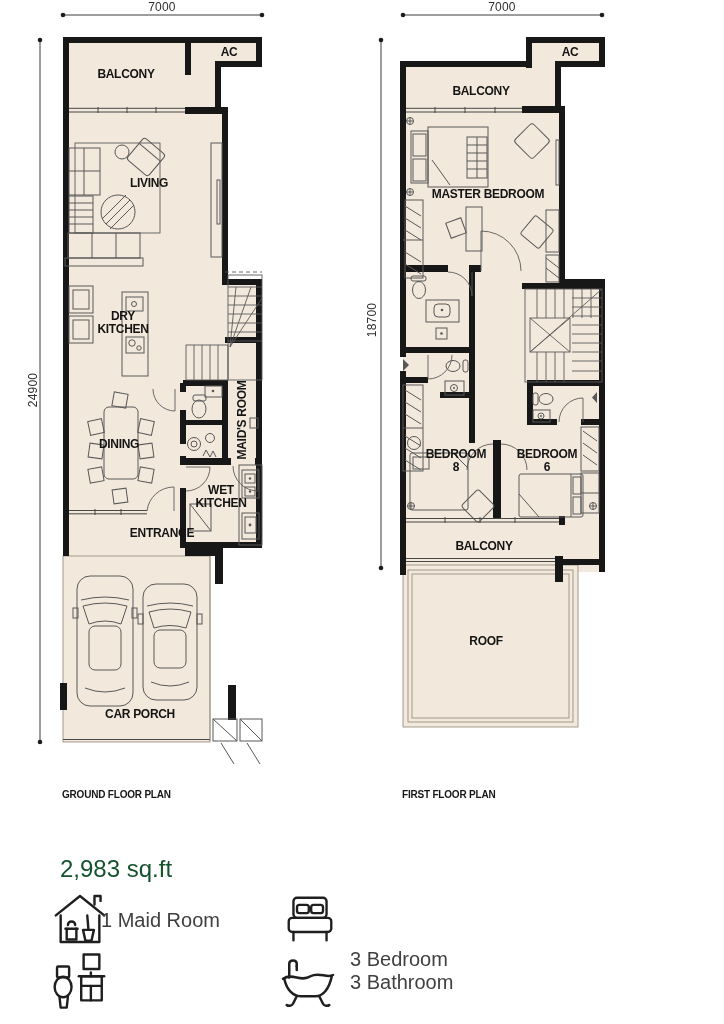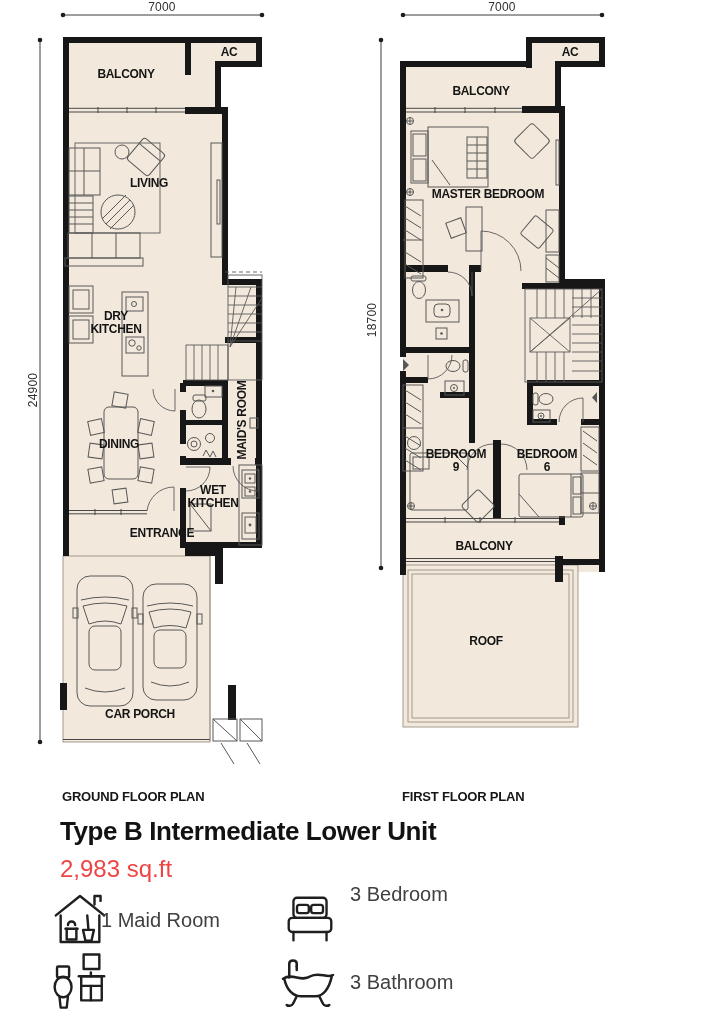--- a/index.html
+++ b/index.html
@@ -7,24 +7,24 @@
         font-family:Liberation Sans, sans-serif;margin-left:25px;}
   .plan-svg{position:absolute;left:0;top:0;}
   
   .lbl{position:absolute;transform:translate(-50%,-50%);font-size:12px;font-weight:700;
        letter-spacing:-0.3px;color:#141414;text-align:center;line-height:1.08;}
   .lbl.nw{white-space:nowrap;}
   .lbl.rot{transform:translate(-50%,-50%) rotate(-90deg);white-space:nowrap;}
   .dimlbl{position:absolute;transform:translate(-50%,-50%);font-size:12px;font-weight:400;
           color:#2e2e2e;letter-spacing:0.2px;}
   .dimlbl.rot{transform:translate(-50%,-50%) rotate(-90deg);}
-  .caption{position:absolute;font-size:13px;font-weight:700;color:#161616;letter-spacing:-0.2px;}
+  .caption{position:absolute;font-size:10px;font-weight:700;color:#161616;letter-spacing:-0.2px;}
   .title{position:absolute;left:35px;top:816px;font-size:26px;font-weight:700;color:#121212;
          letter-spacing:-0.4px;}
-  .area{position:absolute;left:35px;top:855px;font-size:24px;font-weight:400;color:#ef4444;}
+  .area{position:absolute;left:35px;top:855px;font-size:24px;font-weight:400;color:#14532d;}
   .feat-icon{position:absolute;}
   .feat-label{position:absolute;font-size:20px;font-weight:400;color:#404040;white-space:nowrap;}
   
   .wall{fill:#171717;}
   .floor{fill:#f2e9dc;}
   .thin{fill:none;stroke:#5a5a5a;stroke-width:0.9;}
   .fur{fill:none;stroke:#585858;stroke-width:1;}
   .furd{fill:#585858;}
   .win{stroke:#474747;stroke-width:1;fill:none;}
   .dim{stroke:#3c3c3c;stroke-width:1;}
@@ -427,39 +427,38 @@
   </svg>
 
   <div class="dimlbl" style="left:137px;top:7px;">7000</div>
   <div class="dimlbl" style="left:477px;top:7px;">7000</div>
   <div class="dimlbl rot" style="left:8px;top:390px;">24900</div>
   <div class="dimlbl rot" style="left:347px;top:320px;">18700</div>
 
   <div class="lbl nw" style="left:204px;top:52px;">AC</div>
   <div class="lbl nw" style="left:101px;top:74px;">BALCONY</div>
   <div class="lbl nw" style="left:104px;top:183px;padding-left:40px;">LIVING</div>
-  <div class="lbl" style="left:91px;top:323px;width:56px;">DRY KITCHEN</div>
+  <div class="lbl" style="left:98px;top:323px;width:56px;">DRY KITCHEN</div>
   <div class="lbl nw" style="left:94px;top:444px;">DINING</div>
   <div class="lbl rot" style="left:217px;top:420px;">MAID'S ROOM</div>
-  <div class="lbl" style="left:188px;top:497px;width:60px;">WET KITCHEN</div>
+  <div class="lbl" style="left:196px;top:497px;width:60px;">WET KITCHEN</div>
   <div class="lbl nw" style="left:119px;top:533px;padding-left:36px;">ENTRANCE</div>
   <div class="lbl nw" style="left:115px;top:714px;">CAR PORCH</div>
 
   <div class="lbl nw" style="left:545px;top:52px;">AC</div>
   <div class="lbl nw" style="left:456px;top:91px;">BALCONY</div>
   <div class="lbl nw" style="left:463px;top:194px;text-align:center;">MASTER BEDROOM</div>
-  <div class="lbl" style="left:431px;top:461px;width:62px;">BEDROOM 9</div>
+  <div class="lbl" style="left:431px;top:461px;width:62px;">BEDROOM 8</div>
   <div class="lbl" style="left:522px;top:461px;width:62px;">BEDROOM 6</div>
   <div class="lbl nw" style="left:459px;top:546px;">BALCONY</div>
   <div class="lbl nw" style="left:461px;top:641px;">ROOF</div>
 
   <div class="caption" style="left:37px;top:789px;">GROUND FLOOR PLAN</div>
   <div class="caption" style="left:377px;top:789px;">FIRST FLOOR PLAN</div>
 
-  <div class="title">Type B Intermediate Lower Unit</div>
   <div class="area">2,983 sq.ft</div>
 
   <div class="feat-icon" style="left:26px;top:890px;">
     <svg width="58" height="58" viewBox="0 0 48 48" class="ico">
       <path d="M4,21 L24,5 L44,21"></path>
       <path d="M36,12 V5 H41 V9"></path>
       <path d="M8,21 V43 H40 V21"></path>
       <line x1="30" y1="21" x2="31" y2="33"></line>
       <path d="M26.5,33 H35.5 L33.5,42 H28.5 Z"></path>
       <path d="M12,32 H22"></path>
@@ -472,21 +471,21 @@
   <div class="feat-icon" style="left:256px;top:893px;">
     <svg width="58" height="52" viewBox="0 0 48 44" class="ico">
       <rect x="10" y="4" width="28" height="17" rx="3"></rect>
       <rect x="13" y="10" width="10" height="7" rx="2"></rect>
       <rect x="25" y="10" width="10" height="7" rx="2"></rect>
       <rect x="6" y="21" width="36" height="12" rx="3"></rect>
       <line x1="10" y1="33" x2="10" y2="40"></line>
       <line x1="38" y1="33" x2="38" y2="40"></line>
     </svg>
   </div>
-  <div class="feat-label" style="left:325px;top:883px;">3 Bedroom</div>
+  <div class="feat-label" style="left:325px;top:948px;">3 Bedroom</div>
 
   <div class="feat-icon" style="left:26px;top:950px;">
     <svg width="58" height="62" viewBox="0 0 48 50" class="ico">
       <rect x="27" y="3" width="13" height="12"></rect>
       <line x1="23" y1="21" x2="44" y2="21"></line>
       <rect x="25" y="21" width="17" height="20"></rect>
       <line x1="25" y1="29" x2="42" y2="29"></line>
       <line x1="33" y1="29" x2="33" y2="41"></line>
       <line x1="33" y1="21" x2="33" y2="18"></line>
       <rect x="5" y="13" width="10" height="9" rx="1"></rect>

